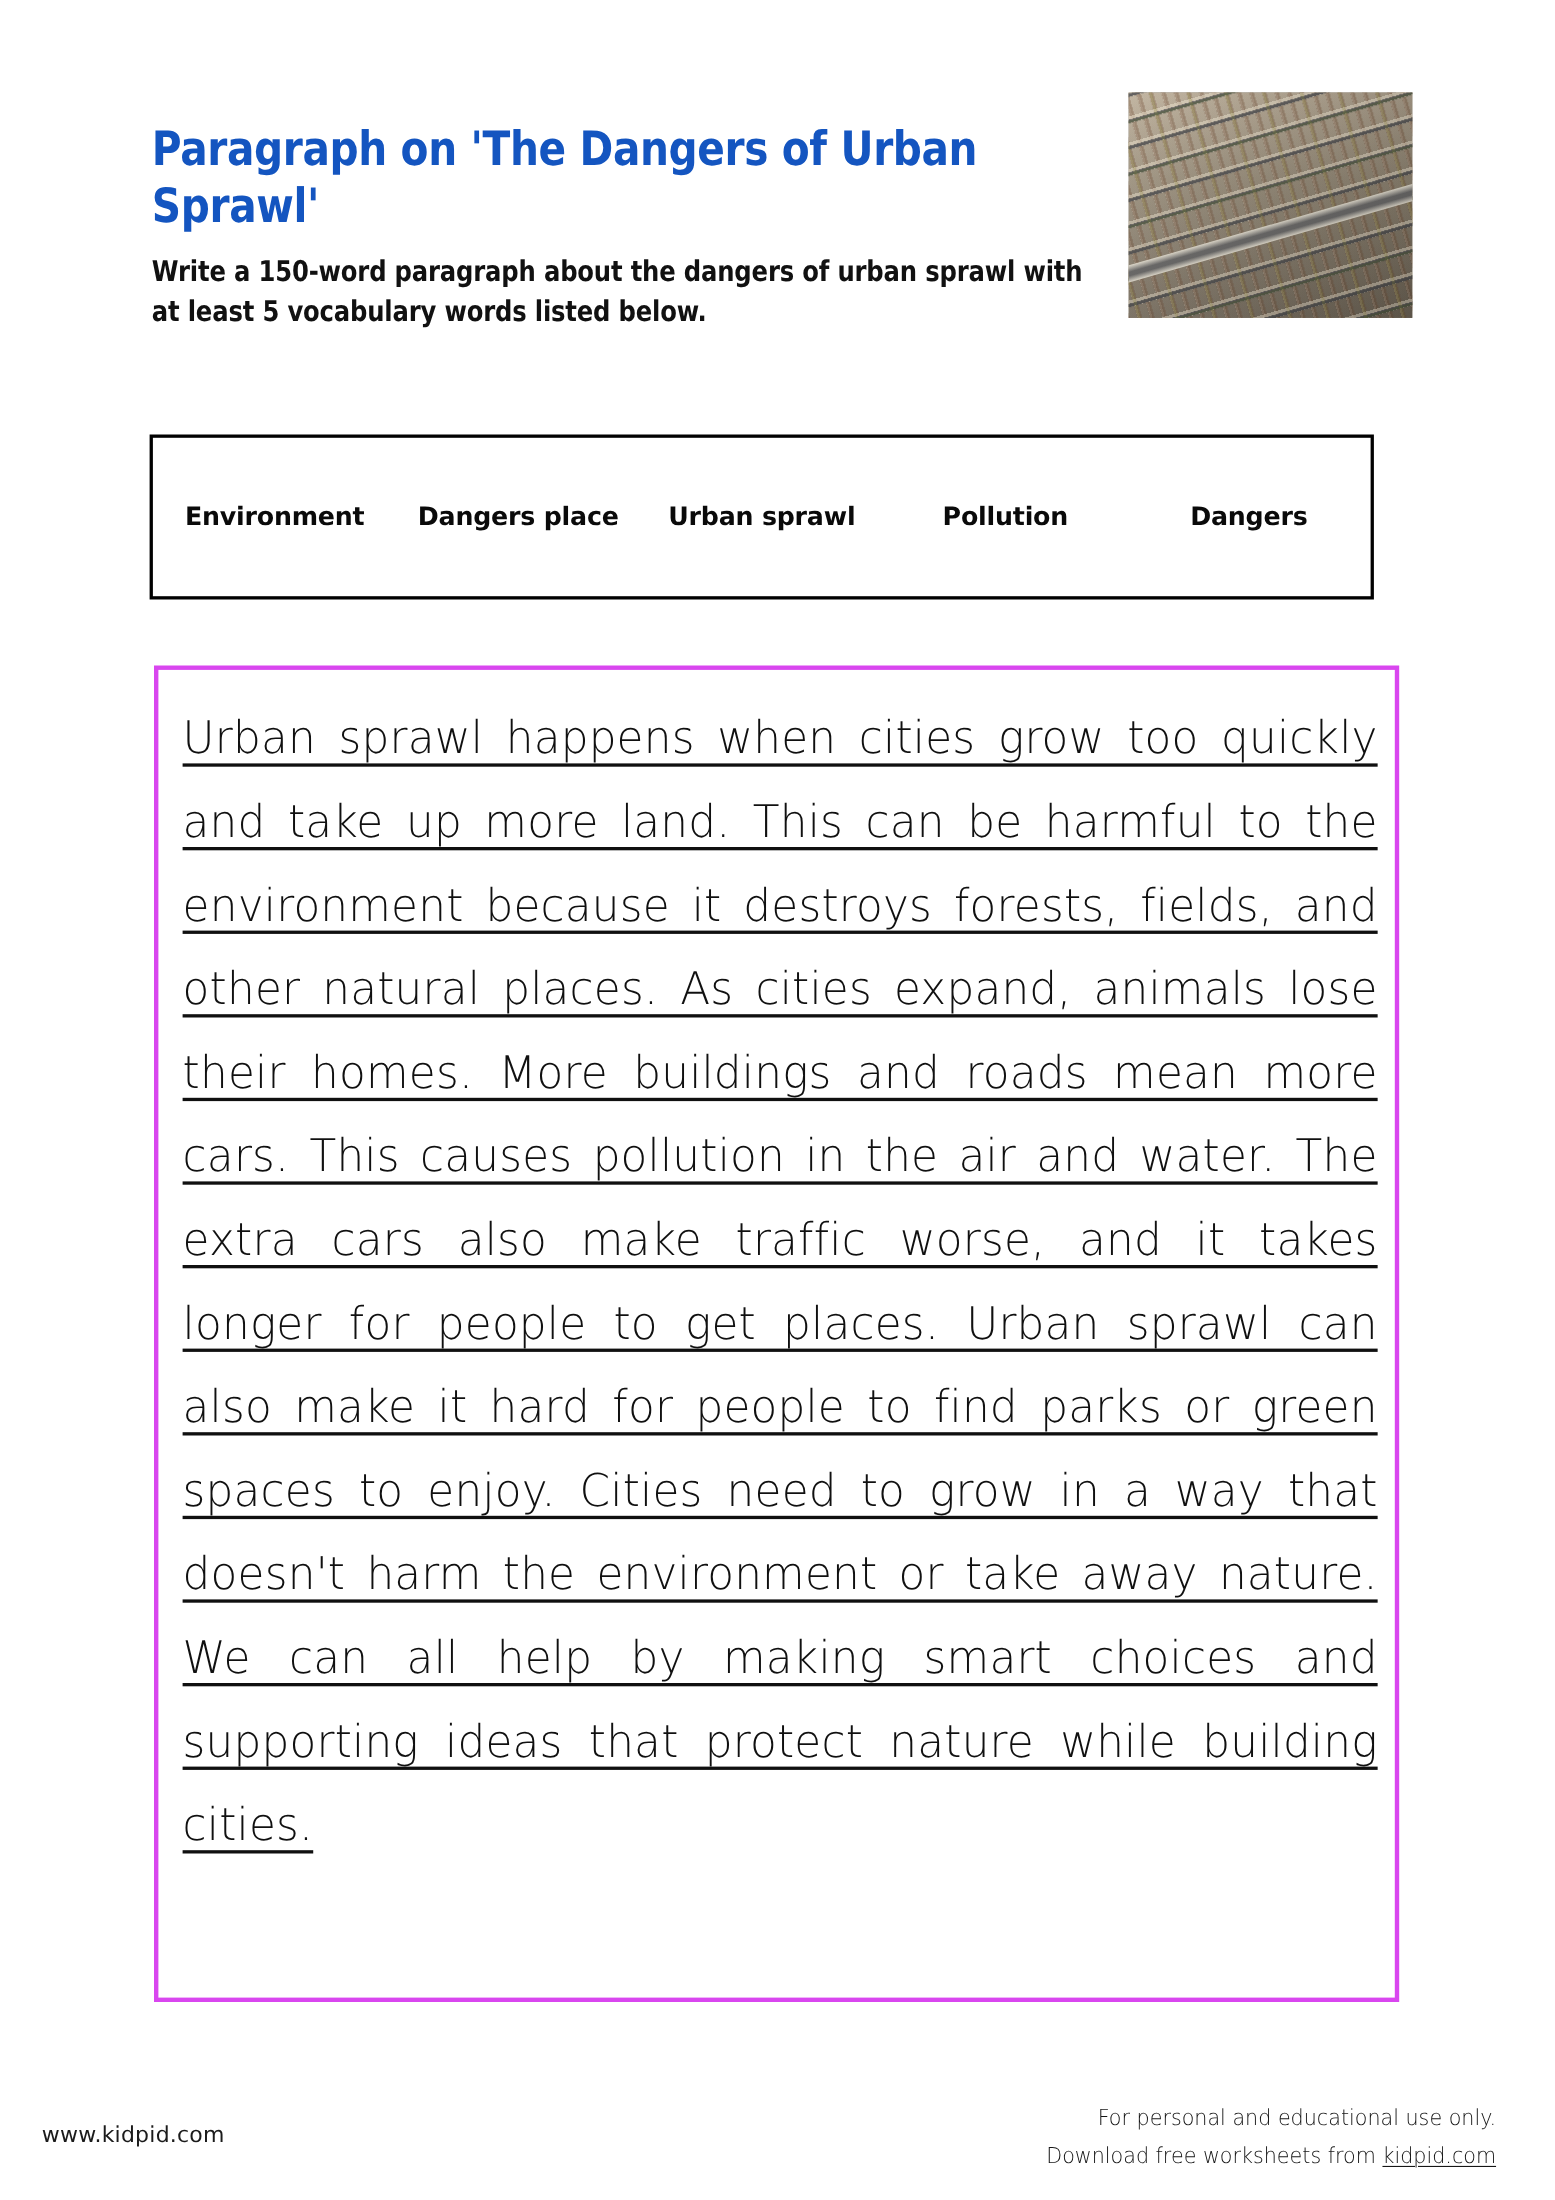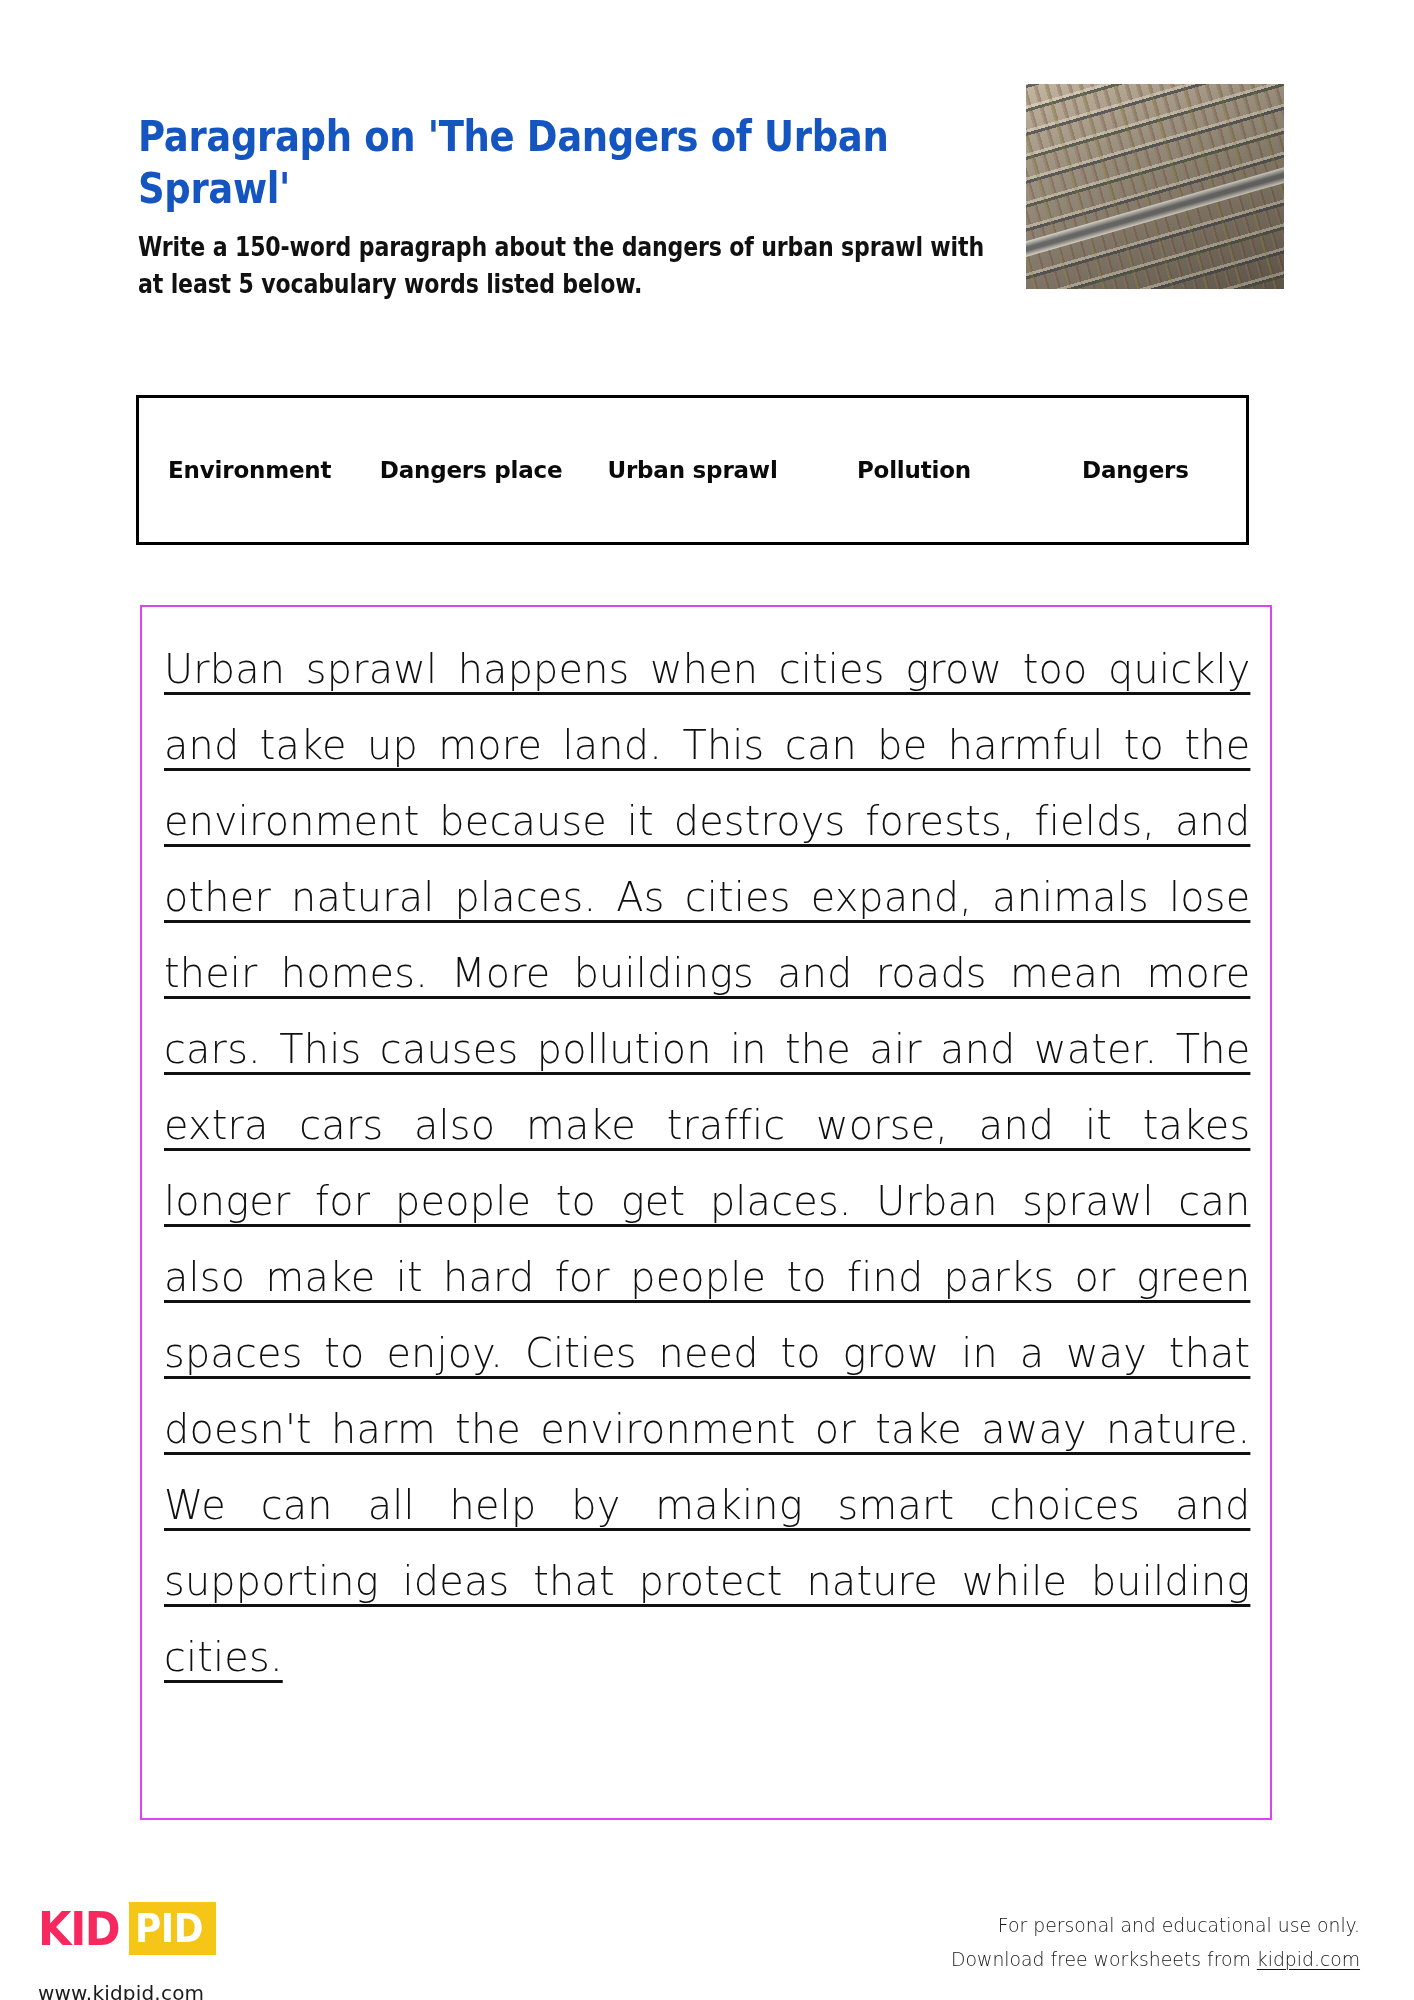--- a/index.html
+++ b/index.html
@@ -151,21 +151,21 @@
     white-space: nowrap;
   }
 
   
   #answer-box {
     position: absolute;
     left: 140px;
     top: 605px;
     width: 1132px;
     height: 1215px;
-    border: 2px solid #d946ef;
+    border: 4px solid #d946ef;
     box-sizing: border-box;
     padding: 24px 22px 15px 22px;
   }
   #answer-text {
     font-family: "DejaVu Sans", sans-serif;
     font-weight: 300;
     font-size: 41px;
     line-height: 76px;
     color: #101010;
     text-align: justify;
@@ -270,25 +270,19 @@
     <span class="vocab-cell">Pollution</span>
     <span class="vocab-cell">Dangers</span>
   </div>
 </div>
 
 <div id="answer-box">
   <div id="answer-text">Urban sprawl happens when cities grow too quickly and take up more land. This can be harmful to the environment because it destroys forests, fields, and other natural places. As cities expand, animals lose their homes. More buildings and roads mean more cars. This causes pollution in the air and water. The extra cars also make traffic worse, and it takes longer for people to get places. Urban sprawl can also make it hard for people to find parks or green spaces to enjoy. Cities need to grow in a way that doesn't harm the environment or take away nature. We can all help by making smart choices and supporting ideas that protect nature while building cities.</div>
 </div>
 
 <div id="footer-logo">
-  <div id="logo-mark">
-    <span id="logo-kid">KID</span>
-    <span id="logo-pid-box">
-      <span id="logo-pid">PID</span>
-    </span>
-  </div>
   <div id="logo-url">www.kidpid.com</div>
 </div>
 
 <div id="footer-notice">
   <div>For personal and educational use only.</div>
   <div><span>Download free worksheets from </span><span class="link">kidpid.com</span></div>
 </div>
 
 </body></html>

